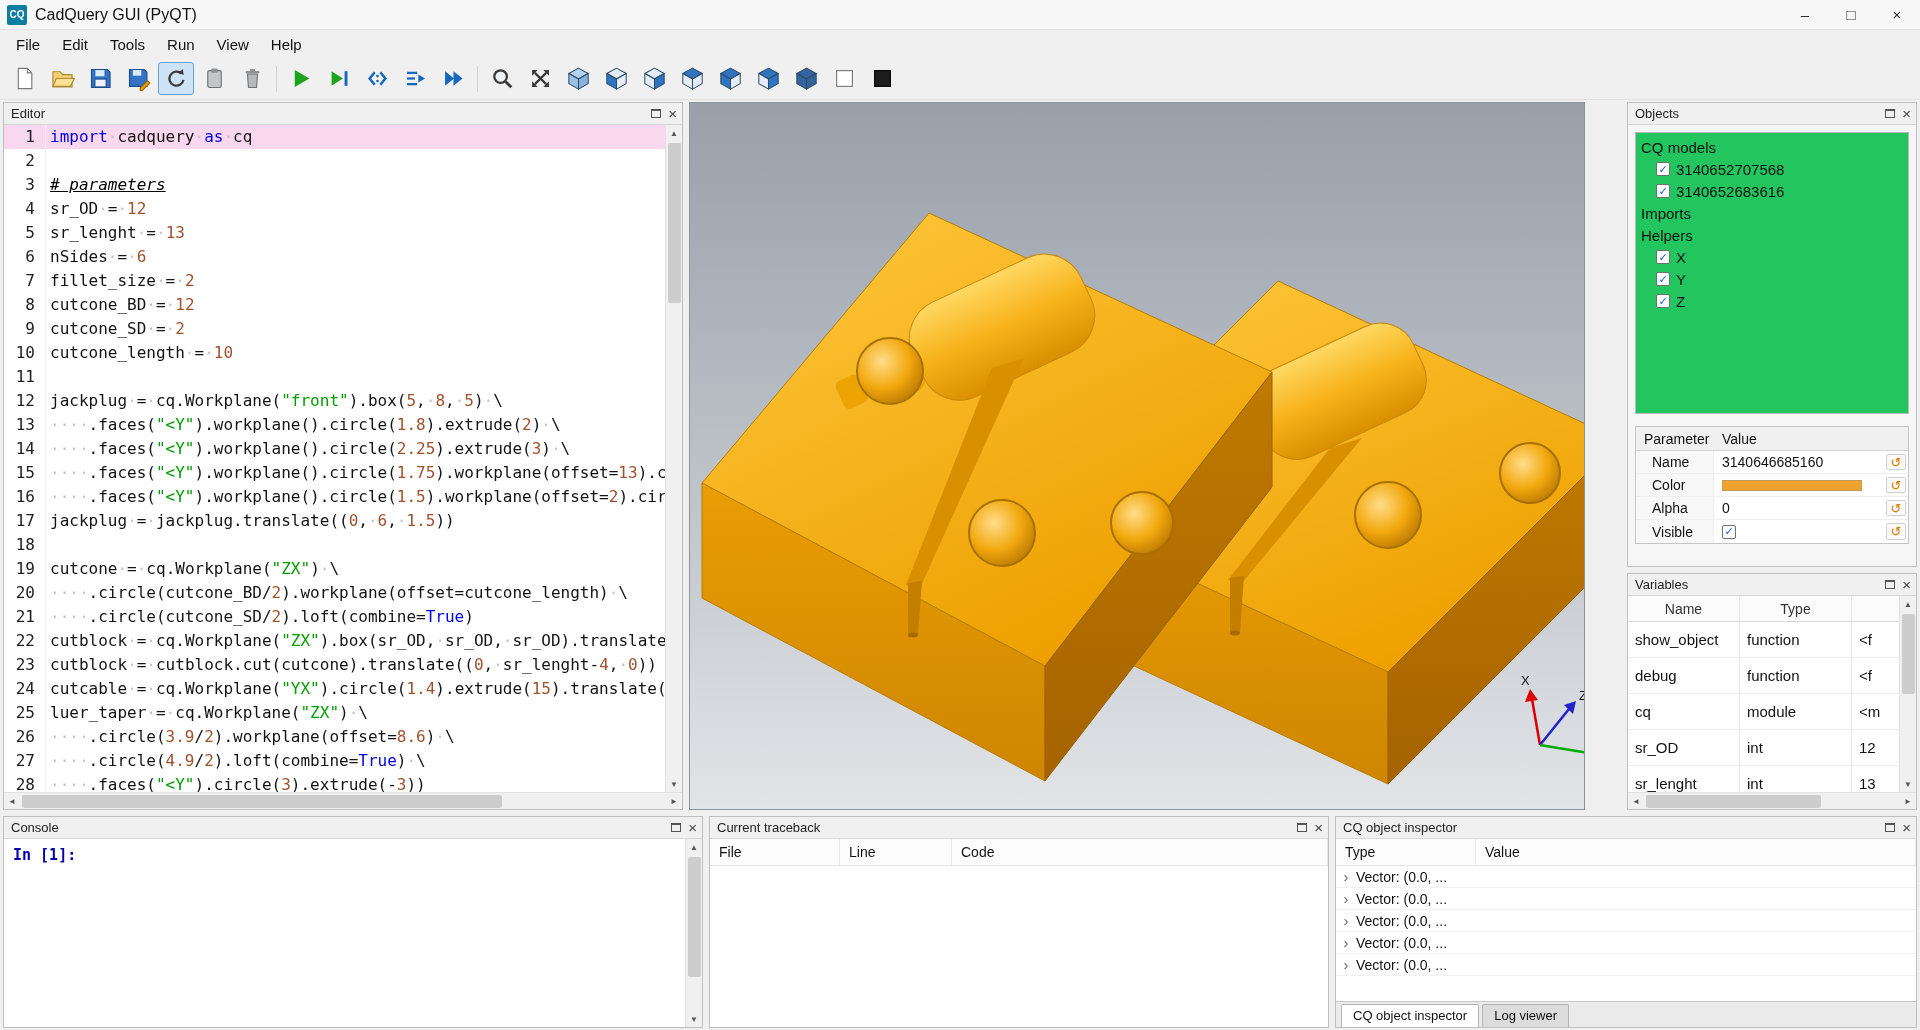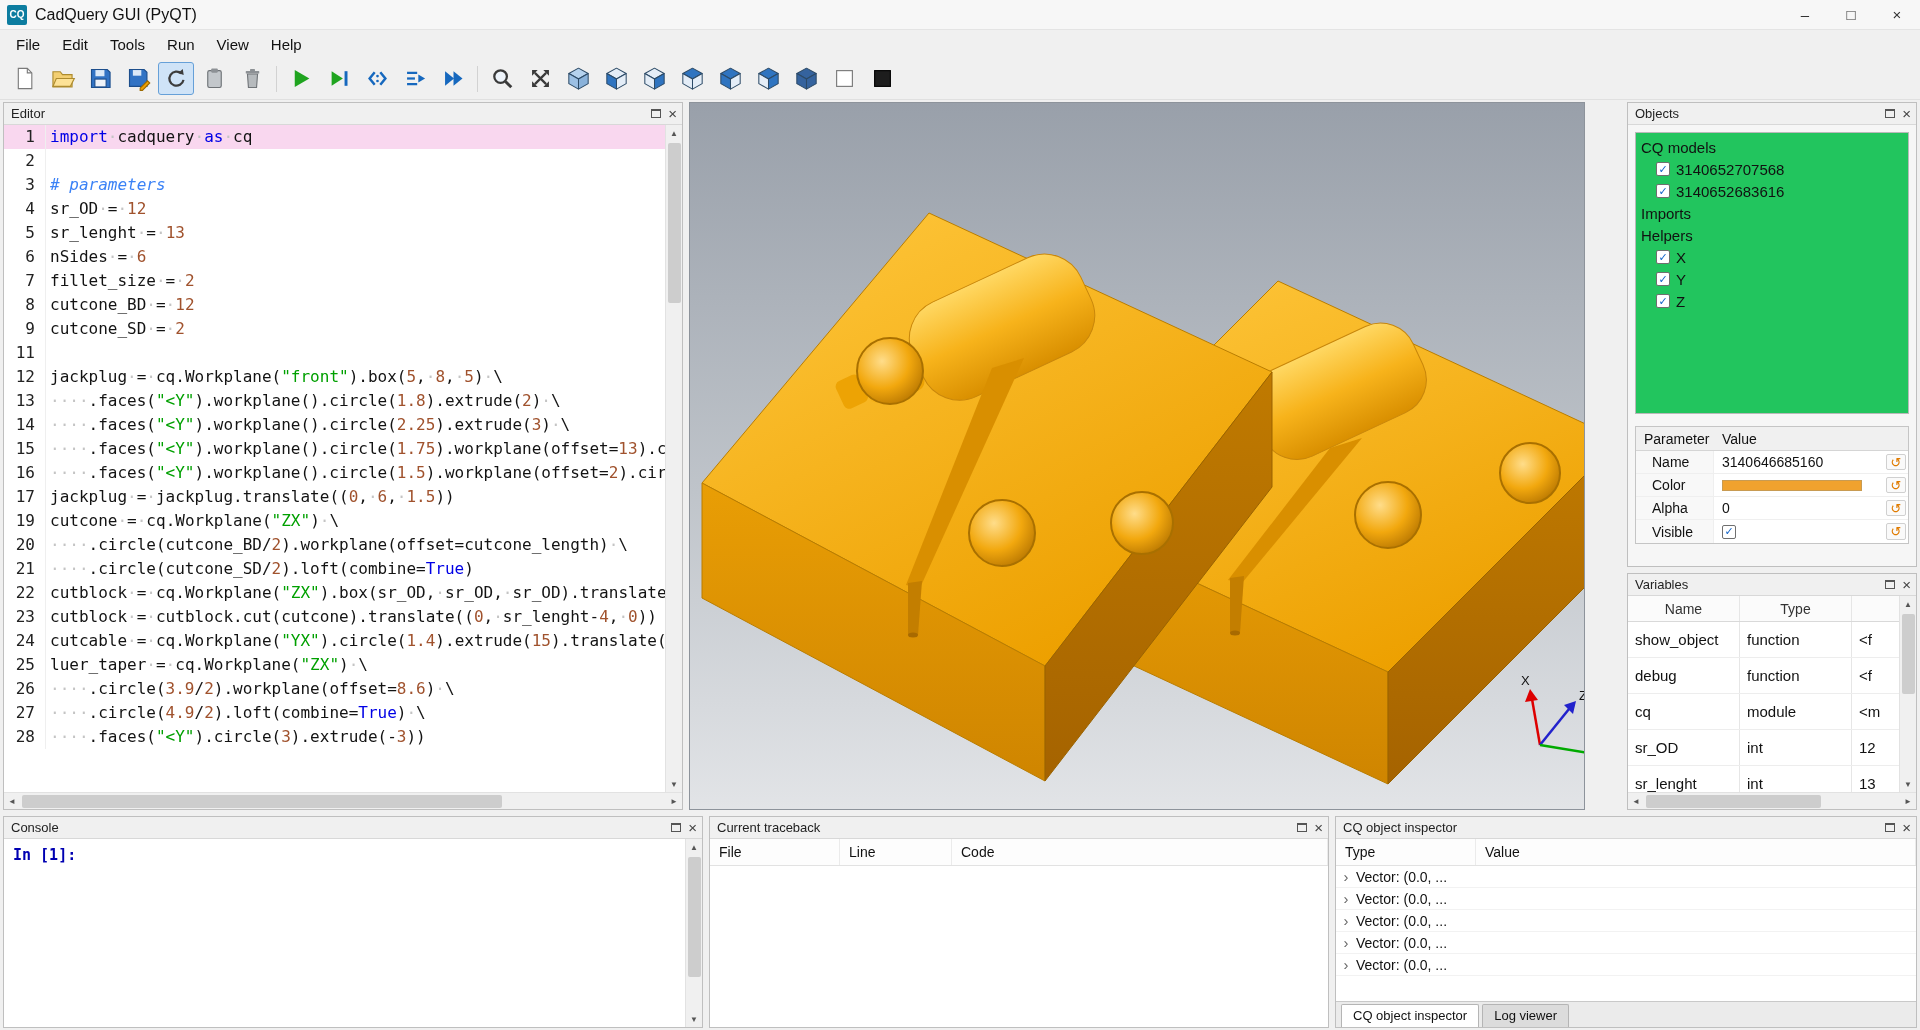--- a/index.html
+++ b/index.html
@@ -51,21 +51,21 @@
   .editor-panel { width:680px; flex:none; }
   .editor-body { flex:1; display:flex; overflow:hidden; background:#fff; }
   .code-col { flex:1; overflow:hidden; font-family:"DejaVu Sans Mono",monospace; font-size:16px; }
   .code-row { display:flex; height:24px; line-height:24px; white-space:pre; }
   .code-row.hl { background:#f9d7ef; }
   .ln { width:42px; flex:none; text-align:right; padding-right:10px; color:#222; border-right:1px solid #efefef; }
   .codetext { flex:1; overflow:hidden; padding-left:4px; }
   .tok-k { color:#0000e6; }
   .tok-s { color:#00a000; }
   .tok-d { color:#a0522d; }
-  .tok-c { color:#3b82f6; font-style:italic; }
+  .tok-c { color:#000000; font-style:italic;text-decoration:underline; }
   .tok-w { color:#c4c4c4; }
   .tok-p { color:#131313; }
 
   
   .viewport { flex:1; position:relative; overflow:hidden; border:1px solid #8d939b;
     background:linear-gradient(180deg,#99a0aa 0%,#bfc4ca 55%,#e2e4e7 100%); }
   .viewport svg { position:absolute; left:0; top:0; }
 
   
   .right-col { width:290px; flex:none; display:flex; flex-direction:column; gap:6px;margin-left:36px; }
@@ -318,27 +318,29 @@
           <div class="code-col" id="code-rows">
               <div class="code-row hl"><span class="ln">1</span><span class="codetext"><span class="tok-k">import</span><span class="tok-w">·</span><span class="tok-p">cadquery</span><span class="tok-w">·</span><span class="tok-k">as</span><span class="tok-w">·</span><span class="tok-p">cq</span></span></div>
               <div class="code-row"><span class="ln">2</span><span class="codetext"></span></div>
               <div class="code-row"><span class="ln">3</span><span class="codetext"><span class="tok-c"># parameters</span></span></div>
               <div class="code-row"><span class="ln">4</span><span class="codetext"><span class="tok-p">sr_OD</span><span class="tok-w">·</span><span class="tok-p">=</span><span class="tok-w">·</span><span class="tok-d">12</span></span></div>
               <div class="code-row"><span class="ln">5</span><span class="codetext"><span class="tok-p">sr_lenght</span><span class="tok-w">·</span><span class="tok-p">=</span><span class="tok-w">·</span><span class="tok-d">13</span></span></div>
               <div class="code-row"><span class="ln">6</span><span class="codetext"><span class="tok-p">nSides</span><span class="tok-w">·</span><span class="tok-p">=</span><span class="tok-w">·</span><span class="tok-d">6</span></span></div>
               <div class="code-row"><span class="ln">7</span><span class="codetext"><span class="tok-p">fillet_size</span><span class="tok-w">·</span><span class="tok-p">=</span><span class="tok-w">·</span><span class="tok-d">2</span></span></div>
               <div class="code-row"><span class="ln">8</span><span class="codetext"><span class="tok-p">cutcone_BD</span><span class="tok-w">·</span><span class="tok-p">=</span><span class="tok-w">·</span><span class="tok-d">12</span></span></div>
               <div class="code-row"><span class="ln">9</span><span class="codetext"><span class="tok-p">cutcone_SD</span><span class="tok-w">·</span><span class="tok-p">=</span><span class="tok-w">·</span><span class="tok-d">2</span></span></div>
+              <div class="code-row"><span class="ln">10</span><span class="codetext"><span class="tok-p">cutcone_length</span><span class="tok-w">·</span><span class="tok-p">=</span><span class="tok-w">·</span><span class="tok-d">10</span></span></div>
               <div class="code-row"><span class="ln">11</span><span class="codetext"></span></div>
               <div class="code-row"><span class="ln">12</span><span class="codetext"><span class="tok-p">jackplug</span><span class="tok-w">·</span><span class="tok-p">=</span><span class="tok-w">·</span><span class="tok-p">cq.Workplane(</span><span class="tok-s">"front"</span><span class="tok-p">).box(</span><span class="tok-d">5</span><span class="tok-p">,</span><span class="tok-w">·</span><span class="tok-d">8</span><span class="tok-p">,</span><span class="tok-w">·</span><span class="tok-d">5</span><span class="tok-p">)</span><span class="tok-w">·</span><span class="tok-p">\</span></span></div>
               <div class="code-row"><span class="ln">13</span><span class="codetext"><span class="tok-w">····</span><span class="tok-p">.faces(</span><span class="tok-s">"&lt;Y"</span><span class="tok-p">).workplane().circle(</span><span class="tok-d">1.8</span><span class="tok-p">).extrude(</span><span class="tok-d">2</span><span class="tok-p">)</span><span class="tok-w">·</span><span class="tok-p">\</span></span></div>
               <div class="code-row"><span class="ln">14</span><span class="codetext"><span class="tok-w">····</span><span class="tok-p">.faces(</span><span class="tok-s">"&lt;Y"</span><span class="tok-p">).workplane().circle(</span><span class="tok-d">2.25</span><span class="tok-p">).extrude(</span><span class="tok-d">3</span><span class="tok-p">)</span><span class="tok-w">·</span><span class="tok-p">\</span></span></div>
               <div class="code-row"><span class="ln">15</span><span class="codetext"><span class="tok-w">····</span><span class="tok-p">.faces(</span><span class="tok-s">"&lt;Y"</span><span class="tok-p">).workplane().circle(</span><span class="tok-d">1.75</span><span class="tok-p">).workplane(offset=</span><span class="tok-d">13</span><span class="tok-p">).circle(</span></span></div>
               <div class="code-row"><span class="ln">16</span><span class="codetext"><span class="tok-w">····</span><span class="tok-p">.faces(</span><span class="tok-s">"&lt;Y"</span><span class="tok-p">).workplane().circle(</span><span class="tok-d">1.5</span><span class="tok-p">).workplane(offset=</span><span class="tok-d">2</span><span class="tok-p">).circle((</span></span></div>
               <div class="code-row"><span class="ln">17</span><span class="codetext"><span class="tok-p">jackplug</span><span class="tok-w">·</span><span class="tok-p">=</span><span class="tok-w">·</span><span class="tok-p">jackplug.translate((</span><span class="tok-d">0</span><span class="tok-p">,</span><span class="tok-w">·</span><span class="tok-d">6</span><span class="tok-p">,</span><span class="tok-w">·</span><span class="tok-d">1.5</span><span class="tok-p">))</span></span></div>
+              <div class="code-row"><span class="ln">18</span><span class="codetext"></span></div>
               <div class="code-row"><span class="ln">19</span><span class="codetext"><span class="tok-p">cutcone</span><span class="tok-w">·</span><span class="tok-p">=</span><span class="tok-w">·</span><span class="tok-p">cq.Workplane(</span><span class="tok-s">"ZX"</span><span class="tok-p">)</span><span class="tok-w">·</span><span class="tok-p">\</span></span></div>
               <div class="code-row"><span class="ln">20</span><span class="codetext"><span class="tok-w">····</span><span class="tok-p">.circle(cutcone_BD/</span><span class="tok-d">2</span><span class="tok-p">).workplane(offset=cutcone_length)</span><span class="tok-w">·</span><span class="tok-p">\</span></span></div>
               <div class="code-row"><span class="ln">21</span><span class="codetext"><span class="tok-w">····</span><span class="tok-p">.circle(cutcone_SD/</span><span class="tok-d">2</span><span class="tok-p">).loft(combine=</span><span class="tok-k">True</span><span class="tok-p">)</span></span></div>
               <div class="code-row"><span class="ln">22</span><span class="codetext"><span class="tok-p">cutblock</span><span class="tok-w">·</span><span class="tok-p">=</span><span class="tok-w">·</span><span class="tok-p">cq.Workplane(</span><span class="tok-s">"ZX"</span><span class="tok-p">).box(sr_OD,</span><span class="tok-w">·</span><span class="tok-p">sr_OD,</span><span class="tok-w">·</span><span class="tok-p">sr_OD).translate</span></span></div>
               <div class="code-row"><span class="ln">23</span><span class="codetext"><span class="tok-p">cutblock</span><span class="tok-w">·</span><span class="tok-p">=</span><span class="tok-w">·</span><span class="tok-p">cutblock.cut(cutcone).translate((</span><span class="tok-d">0</span><span class="tok-p">,</span><span class="tok-w">·</span><span class="tok-p">sr_lenght-</span><span class="tok-d">4</span><span class="tok-p">,</span><span class="tok-w">·</span><span class="tok-d">0</span><span class="tok-p">))</span></span></div>
               <div class="code-row"><span class="ln">24</span><span class="codetext"><span class="tok-p">cutcable</span><span class="tok-w">·</span><span class="tok-p">=</span><span class="tok-w">·</span><span class="tok-p">cq.Workplane(</span><span class="tok-s">"YX"</span><span class="tok-p">).circle(</span><span class="tok-d">1.4</span><span class="tok-p">).extrude(</span><span class="tok-d">15</span><span class="tok-p">).translate((</span></span></div>
               <div class="code-row"><span class="ln">25</span><span class="codetext"><span class="tok-p">luer_taper</span><span class="tok-w">·</span><span class="tok-p">=</span><span class="tok-w">·</span><span class="tok-p">cq.Workplane(</span><span class="tok-s">"ZX"</span><span class="tok-p">)</span><span class="tok-w">·</span><span class="tok-p">\</span></span></div>
               <div class="code-row"><span class="ln">26</span><span class="codetext"><span class="tok-w">····</span><span class="tok-p">.circle(</span><span class="tok-d">3.9</span><span class="tok-p">/</span><span class="tok-d">2</span><span class="tok-p">).workplane(offset=</span><span class="tok-d">8.6</span><span class="tok-p">)</span><span class="tok-w">·</span><span class="tok-p">\</span></span></div>
               <div class="code-row"><span class="ln">27</span><span class="codetext"><span class="tok-w">····</span><span class="tok-p">.circle(</span><span class="tok-d">4.9</span><span class="tok-p">/</span><span class="tok-d">2</span><span class="tok-p">).loft(combine=</span><span class="tok-k">True</span><span class="tok-p">)</span><span class="tok-w">·</span><span class="tok-p">\</span></span></div>
               <div class="code-row"><span class="ln">28</span><span class="codetext"><span class="tok-w">····</span><span class="tok-p">.faces(</span><span class="tok-s">"&lt;Y"</span><span class="tok-p">).circle(</span><span class="tok-d">3</span><span class="tok-p">).extrude(-</span><span class="tok-d">3</span><span class="tok-p">))</span></span></div>

